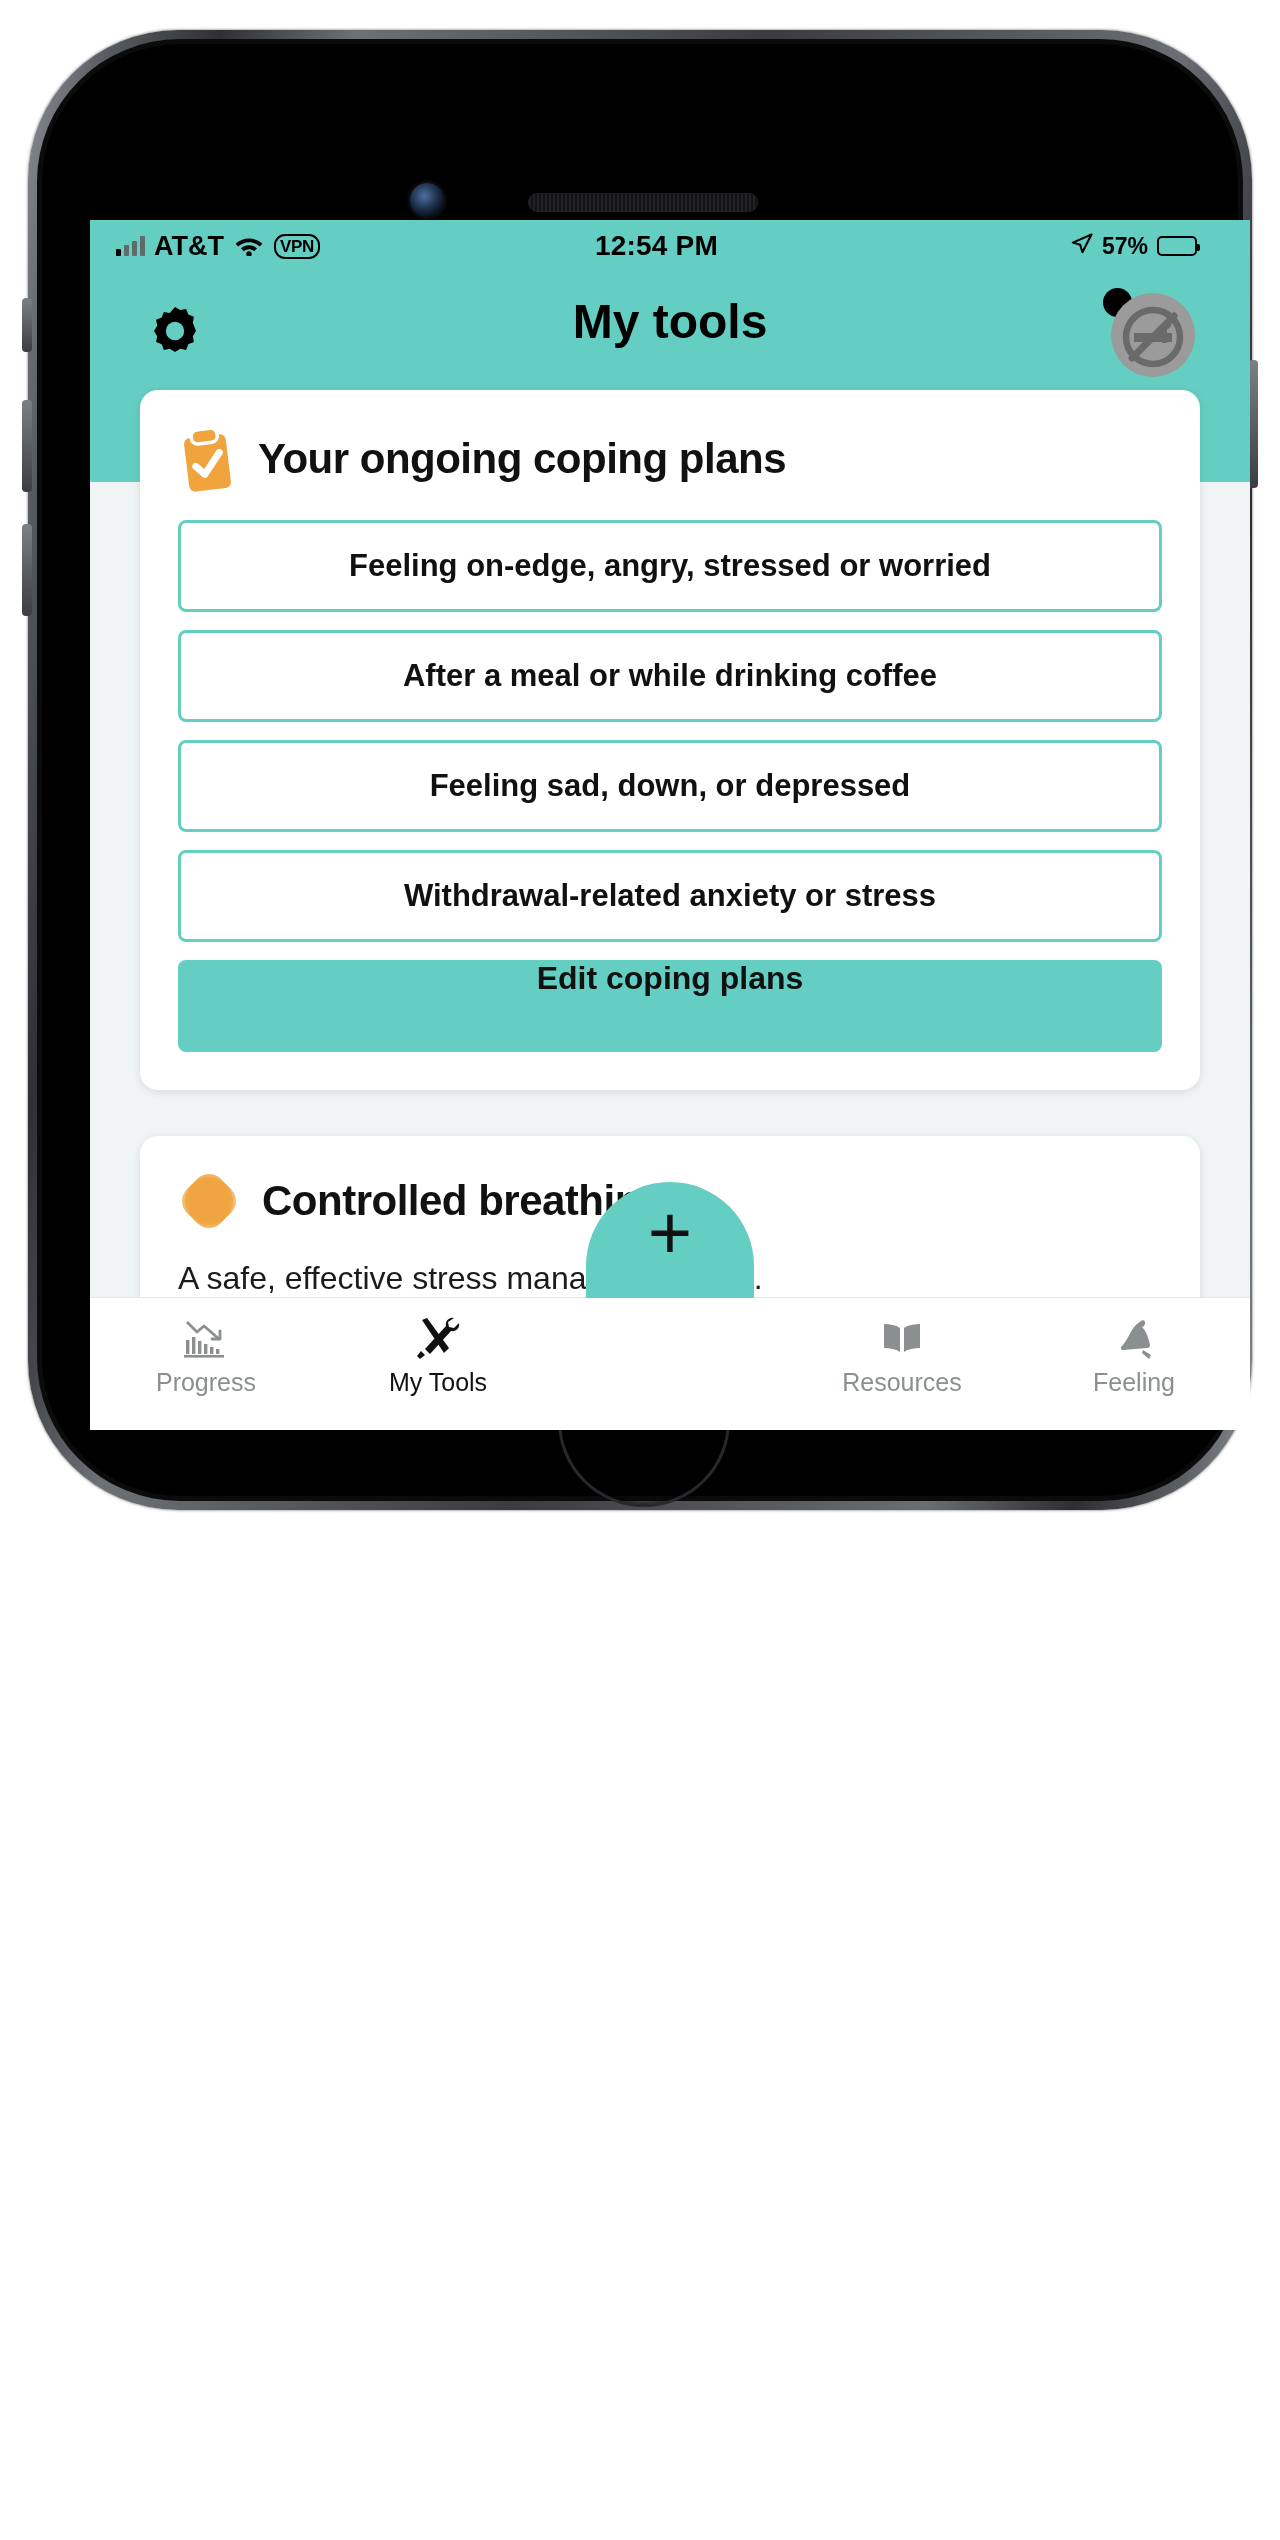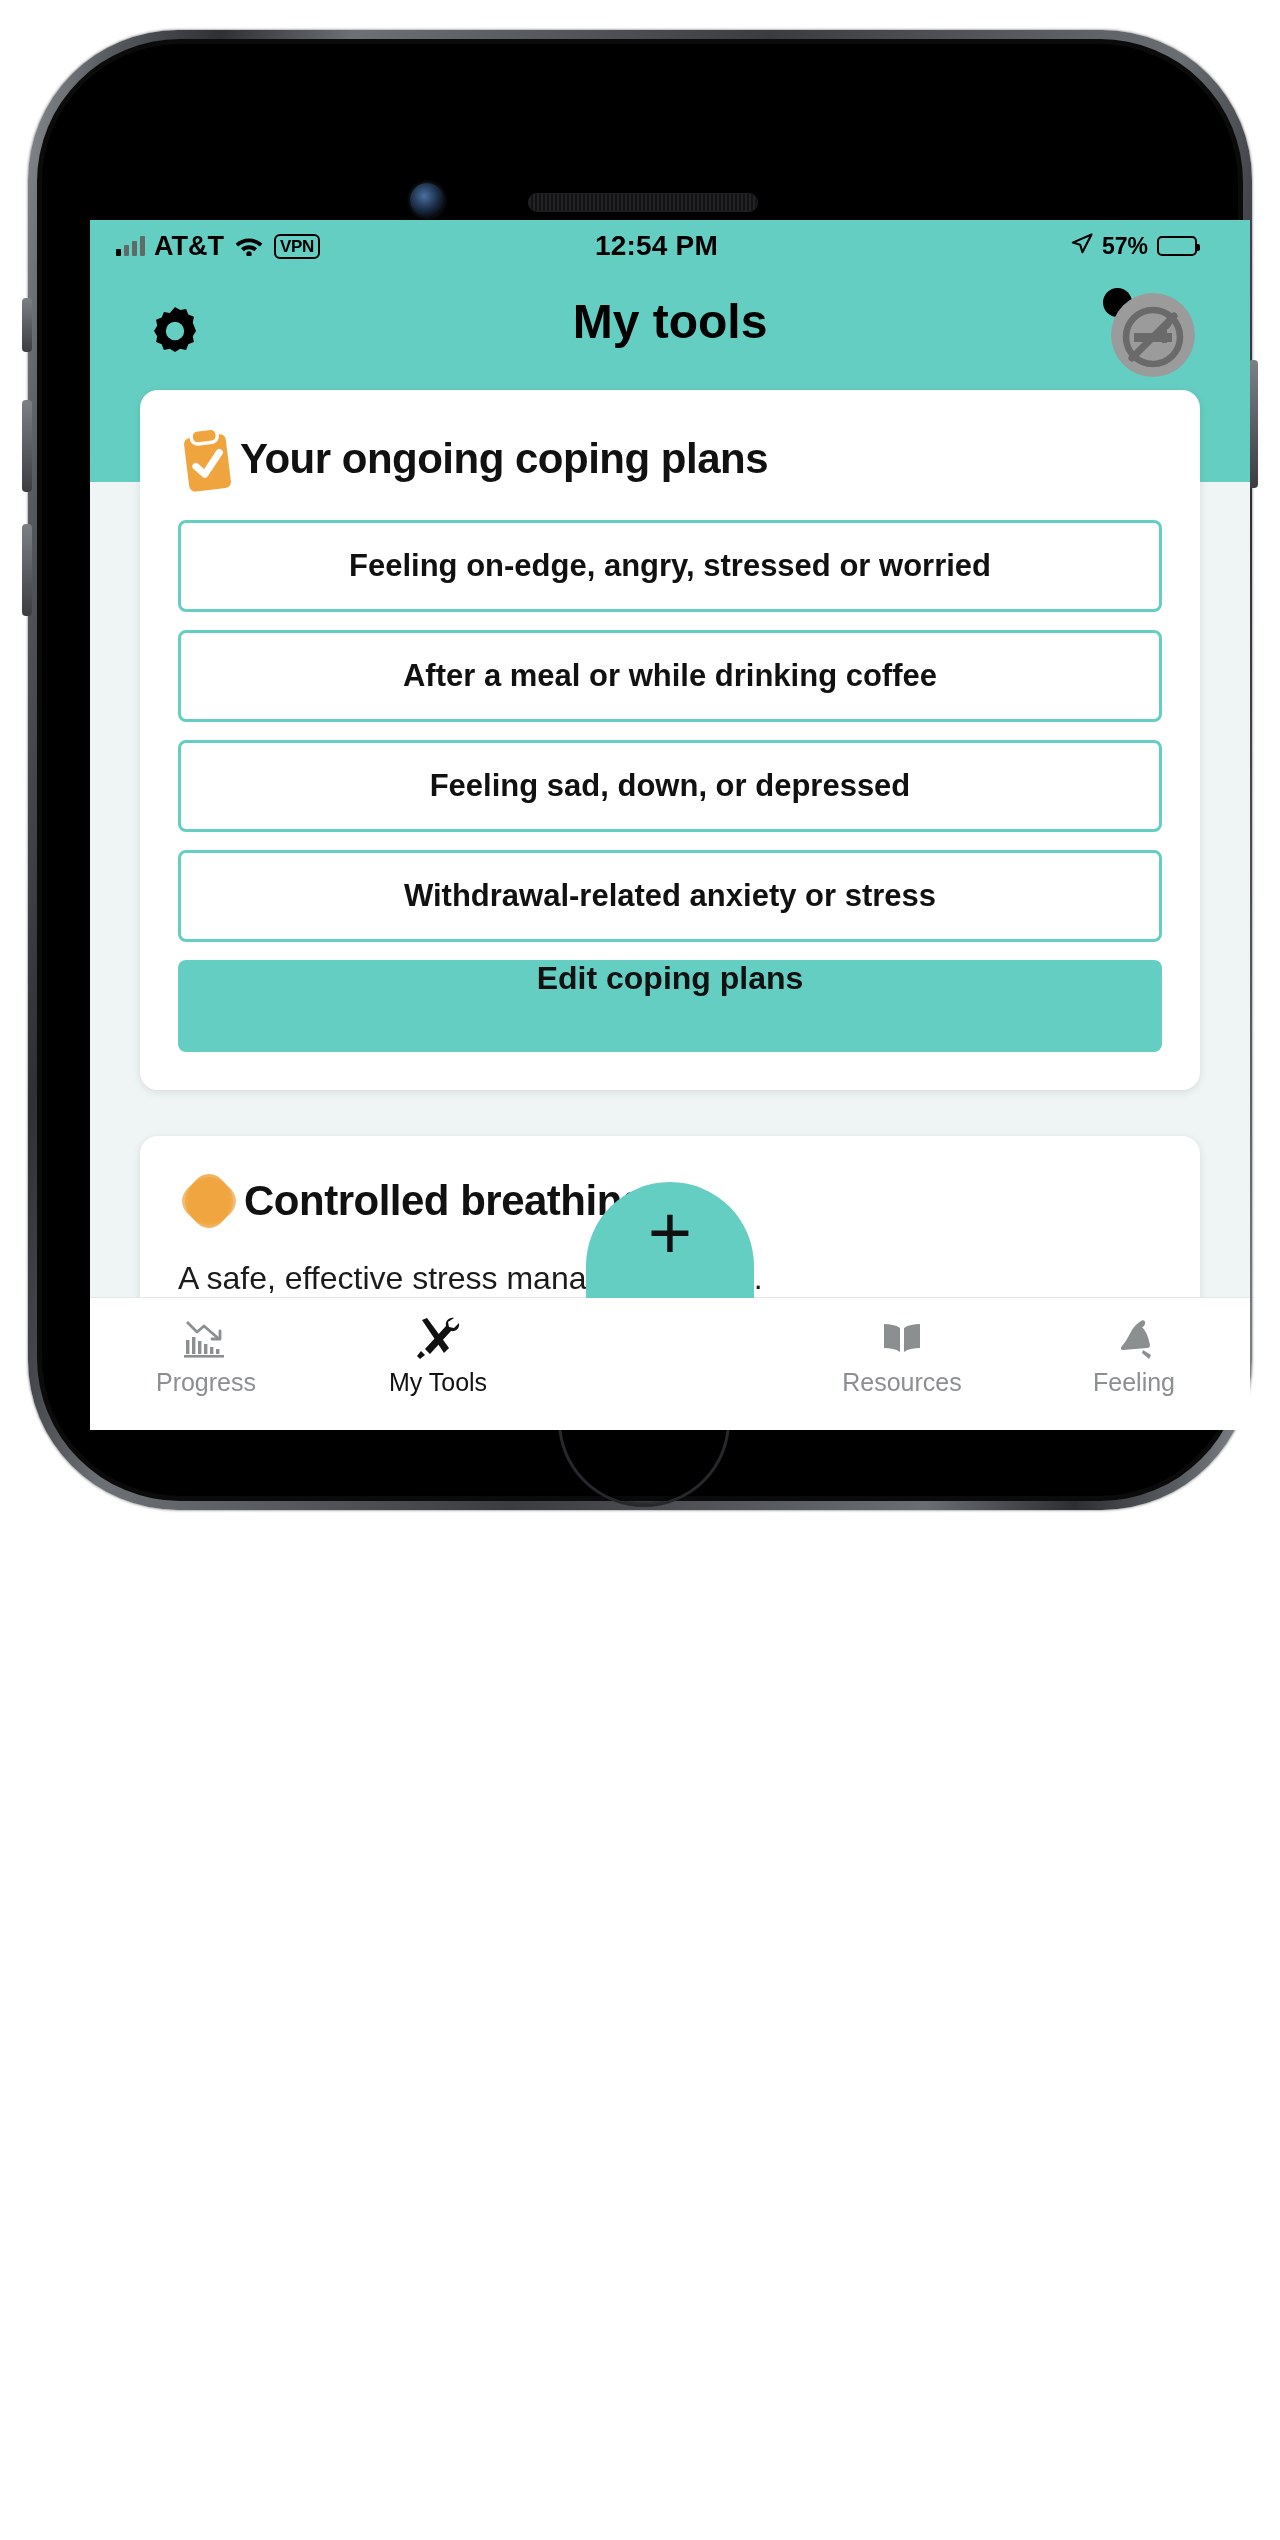--- a/index.html
+++ b/index.html
@@ -50,21 +50,21 @@
   .sb-center{flex:0 0 auto;font-size:28px;font-weight:600;letter-spacing:.2px;}
   .sb-right{display:flex;align-items:center;justify-content:flex-end;gap:9px;flex:1;}
   #carrier-name{font-size:27px;font-weight:600;}
   #battery-percent{font-size:23px;font-weight:600;}
   .bars{display:flex;align-items:flex-end;gap:3px;height:20px;}
   .bars i{display:block;width:5px;background:#000;border-radius:1px;}
   .bars i:nth-child(1){height:7px;}
   .bars i:nth-child(2){height:11px;background:#5e6b69;}
   .bars i:nth-child(3){height:15px;background:#5e6b69;}
   .bars i:nth-child(4){height:20px;background:#5e6b69;}
-  #vpn-badge{border:2.5px solid #000;border-radius:6px;padding:0 4px;font-size:17px;font-weight:700;
+  #vpn-badge{border:2.5px solid #000;border-radius:11px;padding:0 4px;font-size:17px;font-weight:700;
              line-height:21px;letter-spacing:-.3px;}
   .battery-shell{width:40px;height:20px;border:2.5px solid #000;border-radius:5px;padding:2px;
              box-sizing:border-box;position:relative;}
   .battery-fill{height:100%;background:#000;border-radius:2px;}
   .battery-shell:after{content:"";position:absolute;right:-5px;top:6px;width:3px;height:7px;
              background:#000;border-radius:0 2px 2px 0;}
 
   
   #nav-bar{position:absolute;left:0;top:52px;width:1160px;height:118px;}
   #settings-button{position:absolute;left:54px;top:28px;width:62px;height:62px;cursor:pointer;}
@@ -72,21 +72,21 @@
             font-size:48px;font-weight:700;color:#000;}
   #quit-status-button{position:absolute;right:52px;top:18px;width:90px;height:90px;cursor:pointer;}
   #quit-badge-dot{position:absolute;right:118px;top:16px;width:29px;height:29px;border-radius:50%;
             background:#000;}
 
   
   #content{position:absolute;left:0;top:170px;width:1160px;height:1040px;}
 
   .card{background:#fff;border-radius:18px;box-shadow:0 2px 9px rgba(0,0,0,.10);
         margin:0 50px 46px 50px;padding:34px 38px 38px 38px;}
-  .card-head{display:flex;align-items:center;gap:4px;margin-bottom:26px;}
+  .card-head{display:flex;align-items:center;gap:22px;margin-bottom:26px;}
   .card-title{font-size:42px;font-weight:700;color:#111;letter-spacing:-.5px;}
 
   .plan-item{border:3px solid #65cec2;border-radius:8px;background:#fff;margin-bottom:18px;
         min-height:92px;display:flex;align-items:center;justify-content:center;text-align:center;
         padding:10px 20px;box-sizing:border-box;cursor:pointer;}
   .plan-item span{font-size:31px;font-weight:700;color:#111;line-height:1.22;}
 
   .btn-filled{background:#65cec2;border-radius:8px;min-height:92px;display:flex;align-items:flex-start;
         justify-content:center;cursor:pointer;margin-top:14px;}
   .btn-filled span{font-size:32px;font-weight:700;color:#111;}

